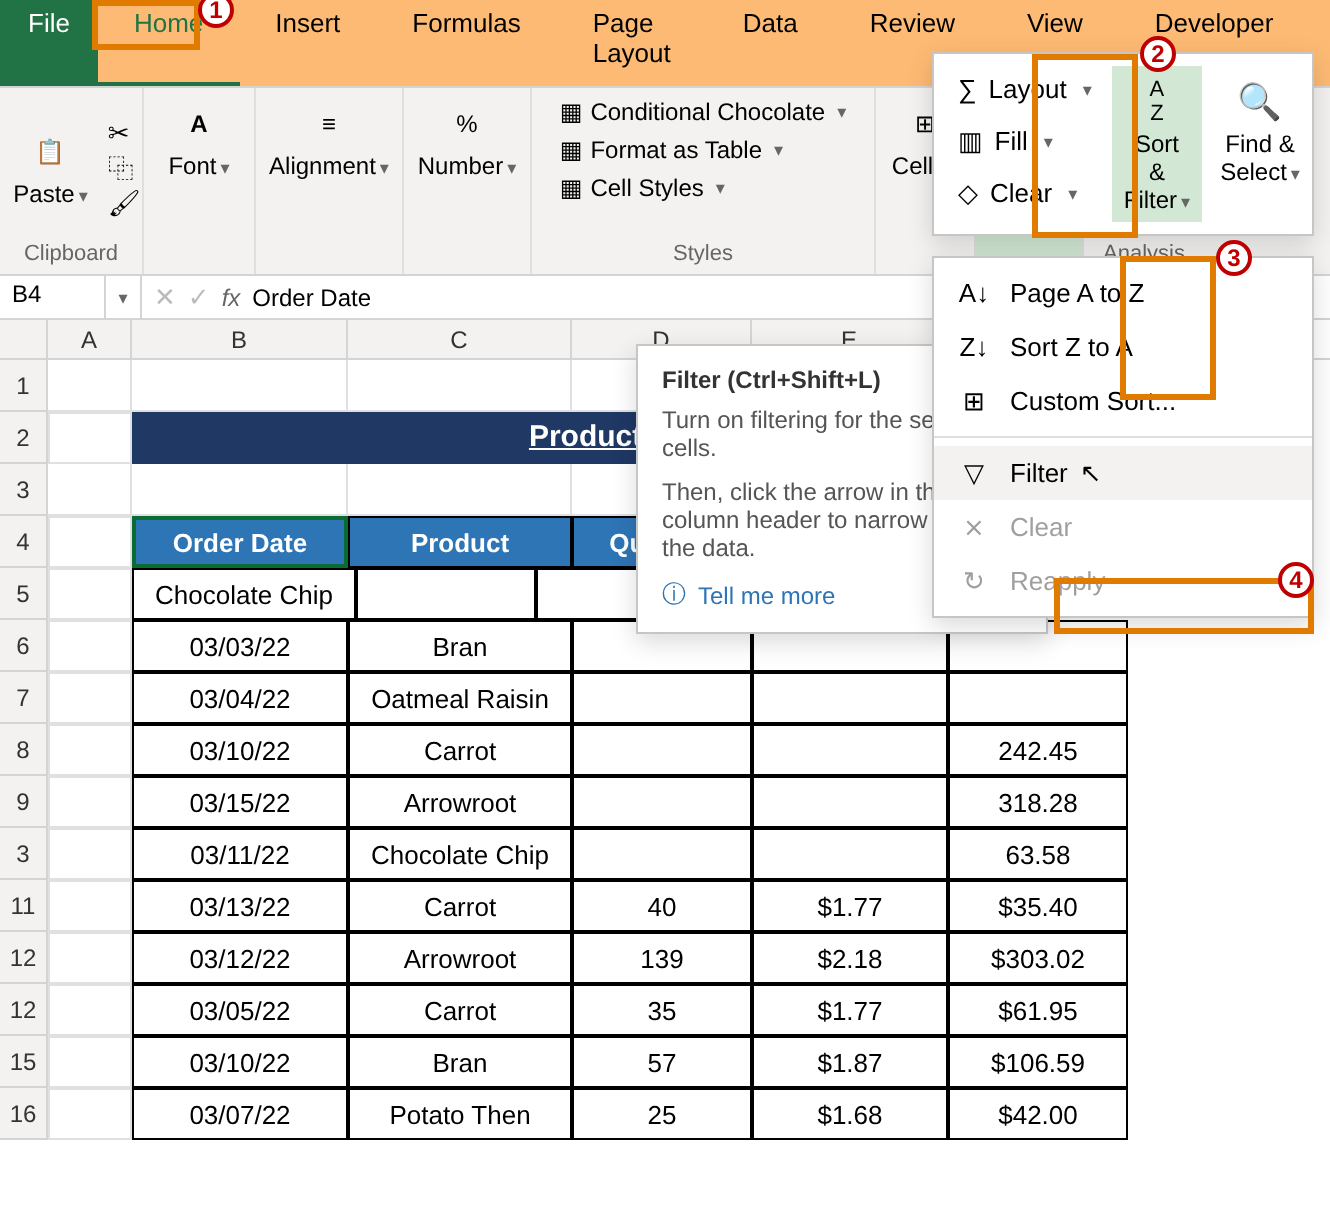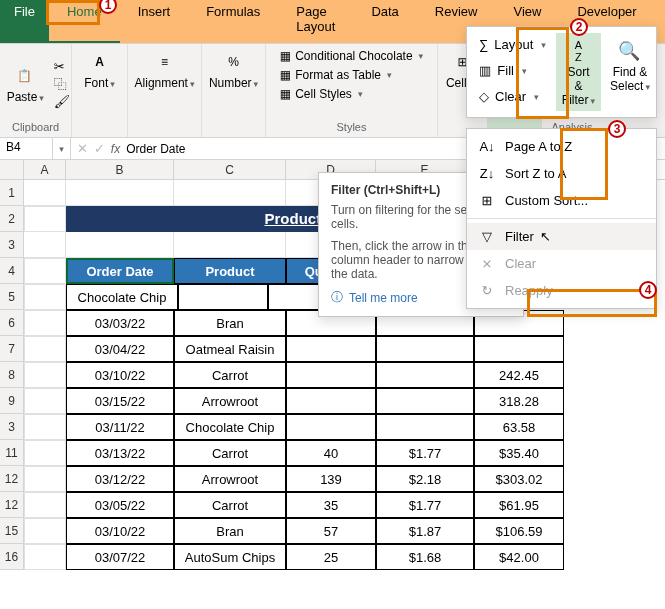--- a/index.html
+++ b/index.html
@@ -327,21 +327,21 @@
   <div class="cell cw-B">03/10/22</div>
   <div class="cell cw-C">Bran</div>
   <div class="cell cw-D">57</div>
   <div class="cell cw-E">$1.87</div>
   <div class="cell cw-F">$106.59</div>
         </div>
         <div class="row data-row">
           <div class="row-h">16</div>
   <div class="cell cw-A" style="border:1px solid #e0e0e0"></div>
   <div class="cell cw-B">03/07/22</div>
-  <div class="cell cw-C">AutoSum Chips</div>
+  <div class="cell cw-C">Potato Then</div>
   <div class="cell cw-D">25</div>
   <div class="cell cw-E">$1.68</div>
   <div class="cell cw-F">$42.00</div>
         </div>
       </div>
   </div>
 </div>
 
 <div class="editing-panel">
   <div class="editing-top">

